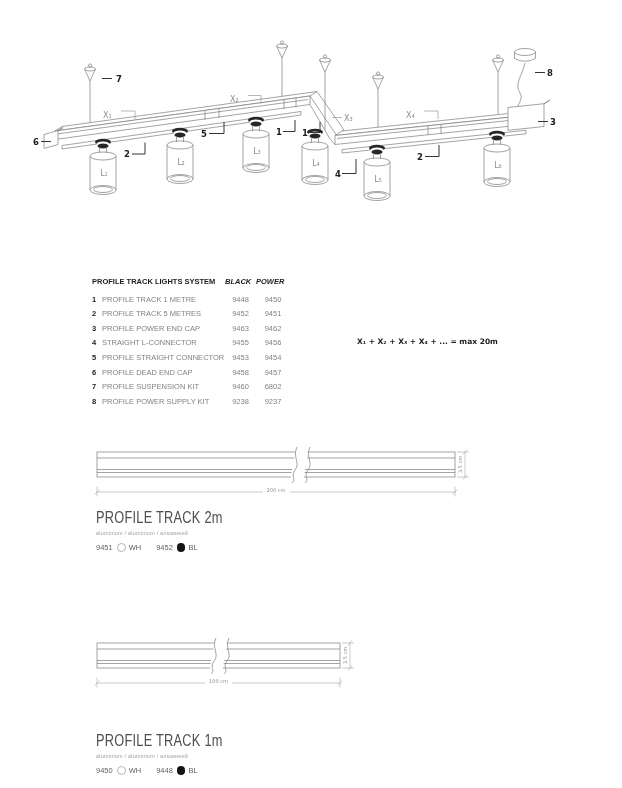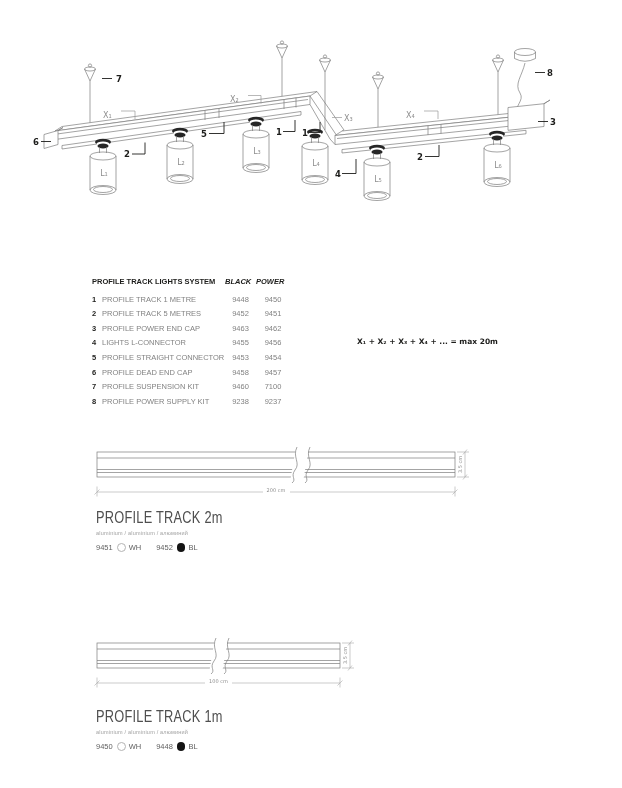--- a/index.html
+++ b/index.html
@@ -227,41 +227,41 @@
       <span class="t-code">9451</span>
     </div>
     <div class="t-row">
       <span class="t-num">3</span>
       <span>PROFILE POWER END CAP</span>
       <span class="t-code">9463</span>
       <span class="t-code">9462</span>
     </div>
     <div class="t-row">
       <span class="t-num">4</span>
-      <span>LIGHTS L-CONNECTOR</span>
+      <span>STRAIGHT L-CONNECTOR</span>
       <span class="t-code">9455</span>
       <span class="t-code">9456</span>
     </div>
     <div class="t-row">
       <span class="t-num">5</span>
       <span>PROFILE STRAIGHT CONNECTOR</span>
       <span class="t-code">9453</span>
       <span class="t-code">9454</span>
     </div>
     <div class="t-row">
       <span class="t-num">6</span>
       <span>PROFILE DEAD END CAP</span>
       <span class="t-code">9458</span>
       <span class="t-code">9457</span>
     </div>
     <div class="t-row">
       <span class="t-num">7</span>
       <span>PROFILE SUSPENSION KIT</span>
       <span class="t-code">9460</span>
-      <span class="t-code">7100</span>
+      <span class="t-code">6802</span>
     </div>
     <div class="t-row">
       <span class="t-num">8</span>
       <span>PROFILE POWER SUPPLY KIT</span>
       <span class="t-code">9238</span>
       <span class="t-code">9237</span>
     </div>
   </div>
 
   <div class="formulas">
@@ -312,21 +312,21 @@
       <path class="dim" d="M97,677.5 V687.5 M340,677.5 V687.5 M97,683 H340 M94.5,685.5 L99.5,680.5 M337.5,685.5 L342.5,680.5"></path>
       <rect class="wt" x="205" y="676.5" width="27" height="8"></rect>
       <text class="dimtext" x="218.5" y="682.5" text-anchor="middle">100 cm</text>
     </g>
     <g>
       <path class="dim" d="M342,643 H354 M342,668 H354 M350,643 V668 M348,645.5 L352,640.5 M348,670.5 L352,665.5"></path>
       <text class="dimtext" x="346.5" y="655.5" text-anchor="middle" transform="rotate(-90 346.5 655.5)">3.5 cm</text>
     </g>
   </svg>
 
-  <div class="block" style="left:96px;top:708px">
+  <div class="block" style="left:96px;top:732px">
     <div class="block-title">PROFILE TRACK 1m</div>
     <div class="block-sub">aluminium / aluminium / алюминий</div>
     <div class="block-codes">
       <span class="code">9450</span>
       <span class="sw-wh"></span>
       <span class="lab">WH</span>
       <span class="code">9448</span>
       <span class="sw-bl"></span>
       <span class="lab">BL</span>
     </div>

